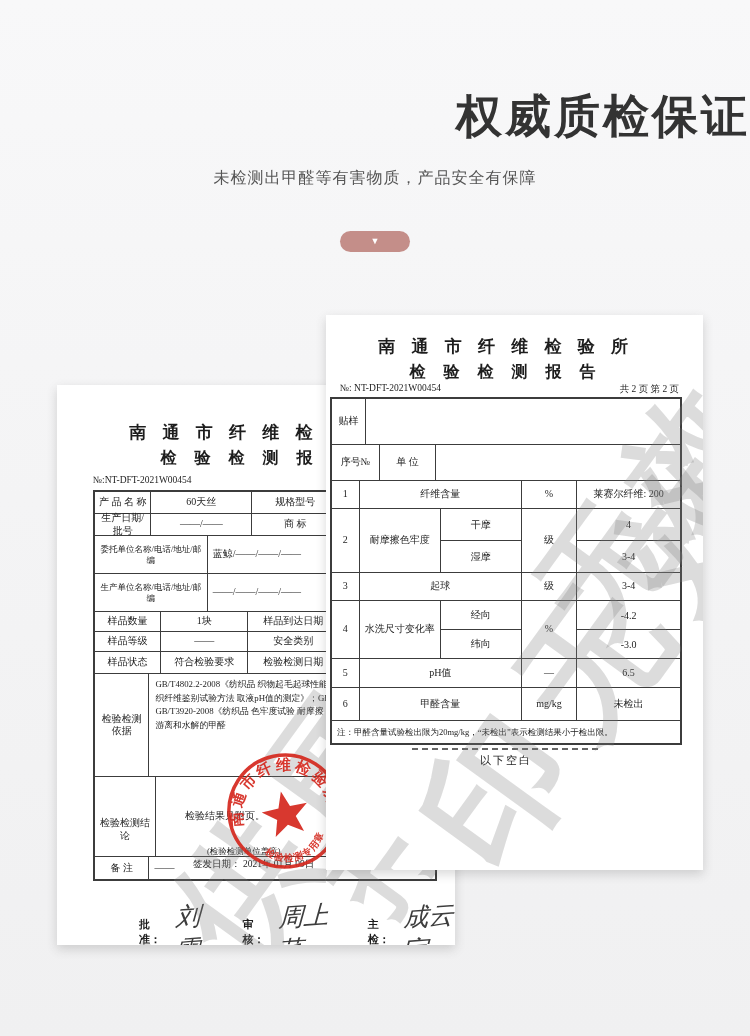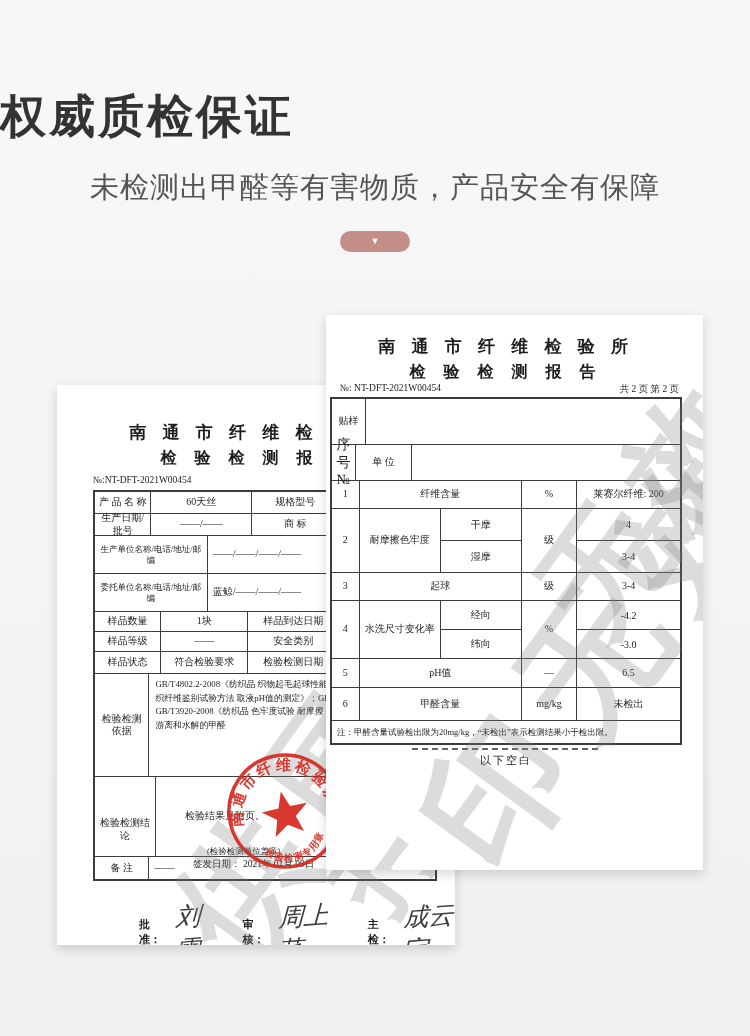--- a/index.html
+++ b/index.html
@@ -7,26 +7,26 @@
   body {
     font-family:"Liberation Sans","DejaVu Sans",sans-serif;
     background:#f4f4f5;
   }
   #canvas {
     position:relative; width:750px; height:1036px; overflow:hidden;
     background:linear-gradient(180deg,#f8f8f9 0%,#f5f5f6 35%,#f0f0f1 100%);
   }
   
   .hero-title {
-    position:absolute; top:86px; left:0; width:750px; text-align:left;
+    position:absolute; top:86px; left:0; width:750px; text-align:right;
     font-size:46px; font-weight:900; color:#333; letter-spacing:3px;
   }
   .hero-sub {
     position:absolute; top:168px; left:0; width:750px; text-align:center;
-    font-size:29px; color:#555; letter-spacing:1px;
+    font-size:16px; color:#555; letter-spacing:1px;
   }
   .pill {
     position:absolute; top:231px; left:340px; width:70px; height:21px;
     border-radius:11px; background:#c48e89; display:flex;
     align-items:center; justify-content:center; cursor:pointer;
   }
   .pill .tri { color:#fff; font-size:9px; line-height:1; }
   
   .doc {
     position:absolute; background:#fff; overflow:hidden;
@@ -107,26 +107,26 @@
         <div class="c" style="width:88px">规格型号</div>
         <div class="c end" style="width:97px"></div>
       </div>
       <div class="row" style="height:22px">
         <div class="c" style="width:57px">生产日期/批号</div>
         <div class="c" style="width:102px">——/——</div>
         <div class="c" style="width:88px">商    标</div>
         <div class="c end" style="width:97px"></div>
       </div>
       <div class="row" style="height:38px">
+        <div class="c small" style="width:114px">委托单位名称/电话/地址/邮编</div>
+        <div class="c end left" style="width:230px">蓝鲸/——/——/——</div>
+      </div>
+      <div class="row" style="height:38px">
         <div class="c small" style="width:114px">生产单位名称/电话/地址/邮编</div>
         <div class="c end left" style="width:230px">——/——/——/——</div>
-      </div>
-      <div class="row" style="height:38px">
-        <div class="c small" style="width:114px">委托单位名称/电话/地址/邮编</div>
-        <div class="c end left" style="width:230px">蓝鲸/——/——/——</div>
       </div>
       <div class="row" style="height:20px">
         <div class="c" style="width:67px">样品数量</div>
         <div class="c" style="width:88px">1块</div>
         <div class="c" style="width:92px">样品到达日期</div>
         <div class="c end" style="width:97px"></div>
       </div>
       <div class="row" style="height:20px">
         <div class="c" style="width:67px">样品等级</div>
         <div class="c" style="width:88px">——</div>
@@ -194,21 +194,21 @@
     <div class="doc-title t2" style="top:47px; left:0; width:360px;">检 验 检 测 报 告</div>
     <div class="no-line" style="left:14px; top:68px;">№: NT-DFT-2021W00454</div>
     <div class="pg-info" style="right:24px; top:68px;">共 2 页 第 2 页</div>
 
     <div class="tbl" style="left:4px; top:82px; width:352px;">
       <div class="row" style="height:46px">
         <div class="c" style="width:34px">贴样</div>
         <div class="c end" style="width:314px"></div>
       </div>
       <div class="row" style="height:36px">
-        <div class="c" style="width:24px; flex-direction:column; font-size:14px;">
+        <div class="c" style="width:48px; font-size:10px;">
           <span>序号</span>
             <span>№</span>
         </div>
         <div class="c" style="width:56px">单  位</div>
       </div>
       <div class="row" style="height:28px">
         <div class="c" style="width:28px">1</div>
         <div class="c" style="width:164px">纤维含量</div>
         <div class="c" style="width:56px">%</div>
         <div class="c end" style="width:104px">莱赛尔纤维: 200</div>

